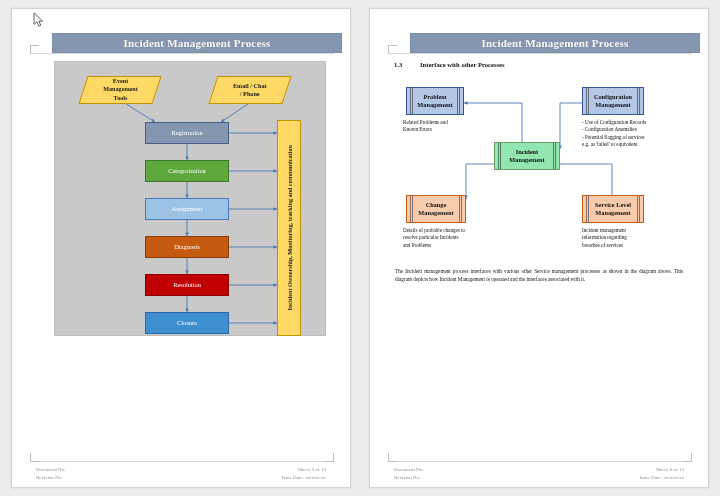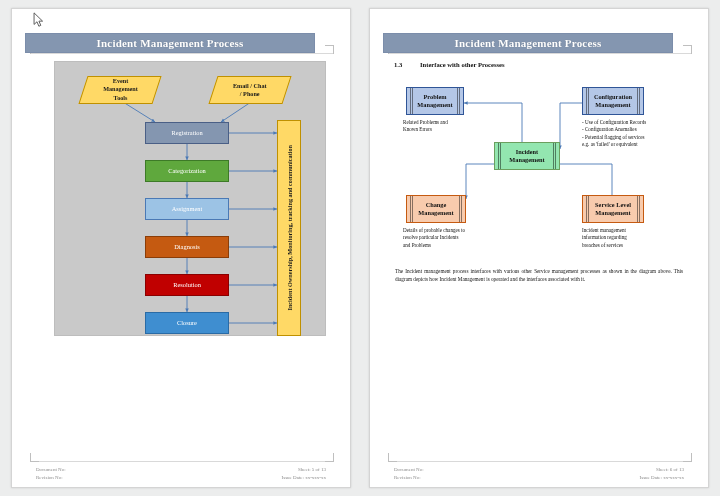--- a/index.html
+++ b/index.html
@@ -24,21 +24,21 @@
   }
   #page-left  { left: 11px; }
   #page-right { left: 369px; }
 
   
   .cursor { position: absolute; left: 33px; top: 12px; width: 11px; height: 16px; z-index: 40; }
 
   
   .banner {
     position: absolute;
-    left: 13px; width: 290px; height: 20px;
+    left: 40px; width: 290px; height: 20px;
     background: #8496b0;
     border: 1px solid #7b8daa;
     color: #ffffff;
     font-weight: bold;
     font-size: 11px;
     display: flex; align-items: center; justify-content: center;
     letter-spacing: .2px;
     text-shadow: 0 0 1px rgba(0,0,0,.25);
   }
   #page-left .banner  { top: 24px; }

